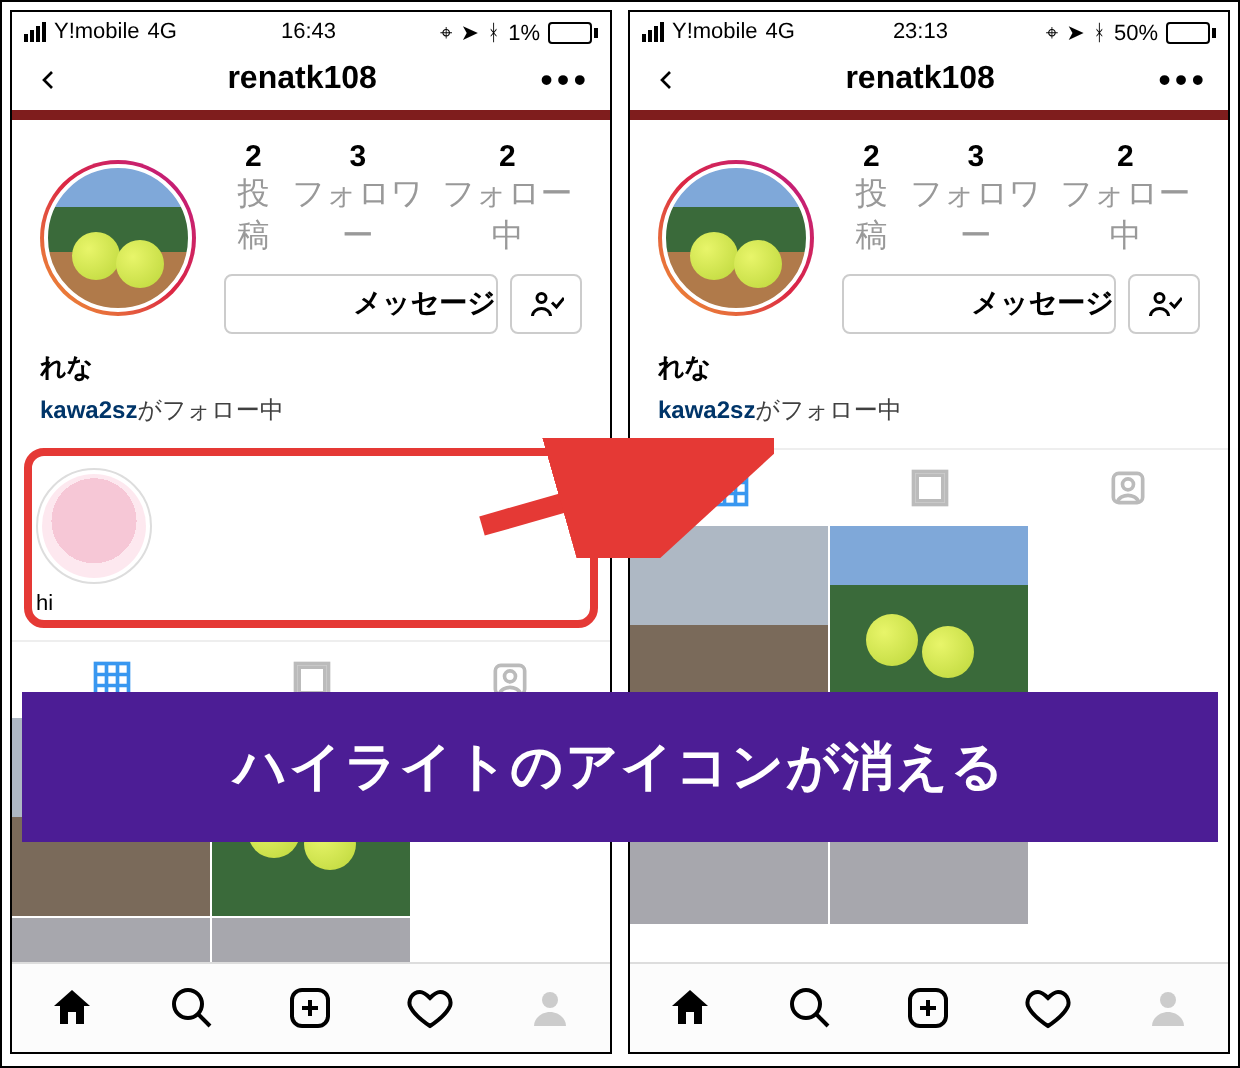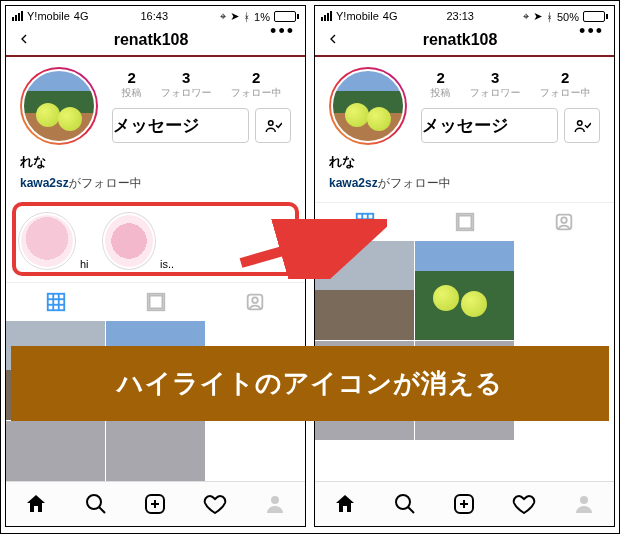--- a/index.html
+++ b/index.html
@@ -8,61 +8,61 @@
   .phone{flex:1;border:1px solid #000;background:#fff;height:522px;position:relative;overflow:hidden;}
   .status{display:flex;align-items:flex-start;justify-content:space-between;font-size:11px;padding:4px 6px 2px;}
   .status .left,.status .right{display:flex;align-items:center;gap:4px;}
   .sigbars{display:inline-flex;gap:1px;align-items:flex-end;}
   .sigbars i{width:2px;background:#000;display:inline-block;}
   .sigbars i:nth-child(1){height:4px}.sigbars i:nth-child(2){height:6px}.sigbars i:nth-child(3){height:8px}.sigbars i:nth-child(4){height:10px}
   .batt{display:inline-flex;align-items:center;}
   .batt .shell{width:22px;height:11px;border:1px solid #000;border-radius:2px;position:relative;}
   .batt .fill{height:100%;background:#000;}
   .batt .tip{width:2px;height:5px;background:#000;margin-left:1px;}
-  .navbar{display:flex;align-items:flex-start;justify-content:space-between;padding:6px 10px;border-bottom:2px solid #7f1d1d;}
+  .navbar{display:flex;align-items:center;justify-content:space-between;padding:6px 10px;border-bottom:5px solid #7f1d1d;}
   .navbar .title{font-weight:600;font-size:16px;}
   .navbar svg{display:block;}
   .dots{font-size:18px;letter-spacing:2px;line-height:0;}
   .profile{display:flex;align-items:center;gap:14px;padding:10px 14px 8px;}
   .avatar-ring{width:78px;height:78px;border-radius:50%;padding:2px;background:linear-gradient(45deg,#f09433,#e6683c,#dc2743,#cc2366,#bc1888);}
   .avatar{width:100%;height:100%;border-radius:50%;border:2px solid #fff;background:linear-gradient(180deg,#7fa8d9 0 28%,#3a6a3a 28% 60%,#b07a4a 60% 100%);position:relative;overflow:hidden;}
   .avatar .ball{position:absolute;width:24px;height:24px;border-radius:50%;background:radial-gradient(circle at 35% 35%,#e8f56a,#bcd63a);}
   .avatar .b1{left:12px;bottom:14px}.avatar .b2{left:34px;bottom:10px}
   .stats{flex:1;display:flex;flex-direction:column;gap:8px;}
   .counts{display:flex;justify-content:space-around;text-align:center;}
   .counts .num{font-weight:700;font-size:15px;}
-  .counts .lbl{font-size:10px;color:#999;}
+  .counts .lbl{font-size:16px;color:#999;}
   .buttons{display:flex;gap:6px;}
-  .btn{flex:1;border:1px solid #ccc;border-radius:4px;font-size:17px;font-weight:600;text-align:left;padding:5px 0;background:#fff;}
+  .btn{flex:1;border:1px solid #ccc;border-radius:4px;font-size:14px;font-weight:600;text-align:right;padding:5px 0;background:#fff;}
   .btn-follow{flex:0 0 36px;display:flex;align-items:center;justify-content:center;}
   .bio{padding:0 14px 4px;}
   .bio .name{font-weight:700;font-size:13px;}
   .followed{padding:0 14px 10px;font-size:12px;}
   .followed .u{color:#003569;font-weight:600;}
   .followed .t{color:#404040;}
   .highlights{position:relative;margin:0 6px 6px;padding:10px 6px 6px;display:flex;gap:12px;}
-  .hl{display:flex;flex-direction:row;align-items:flex-end;gap:4px;width:72px;}
+  .hl{display:flex;flex-direction:column;align-items:flex-start;gap:4px;width:72px;}
   .hl .ring{width:58px;height:58px;border-radius:50%;border:1px solid #ddd;padding:2px;background:#fff;}
   .hl .thumb{width:100%;height:100%;border-radius:50%;}
   .hl .cap{font-size:11px;}
   .hl-box{position:absolute;inset:0;border:4px solid #e53935;border-radius:10px;pointer-events:none;}
   .tabs{display:flex;border-top:1px solid #eee;}
   .tabs .tab{flex:1;display:flex;align-items:center;justify-content:center;padding:8px 0;}
   .tabs .tab.active svg{stroke:#3897f0;}
   .tabs .tab svg{stroke:#bbb;}
   .grid{display:grid;grid-template-columns:repeat(3,1fr);gap:1px;}
   .cell{aspect-ratio:1/1;background:#ccc;position:relative;overflow:hidden;}
   .sky{background:linear-gradient(180deg,#aeb8c4 0 50%,#7a6a5a 50% 100%);}
   .grass{background:linear-gradient(180deg,#7fa8d9 0 30%,#3a6a3a 30% 100%);}
   .grass .ball{position:absolute;width:26px;height:26px;border-radius:50%;background:radial-gradient(circle at 35% 35%,#e8f56a,#bcd63a);}
   .lot{background:#a7a7ad}
   .bottombar{position:absolute;bottom:0;left:0;right:0;display:flex;border-top:1px solid #ddd;background:#fcfcfc;}
   .bottombar .bt{flex:1;display:flex;align-items:center;justify-content:center;padding:10px 0;}
   .arrow{position:absolute;left:236px;top:218px;z-index:5;}
-  .banner{position:absolute;left:10px;right:10px;top:345px;background:#a16207;color:#fff;text-align:center;font-weight:700;font-size:26px;padding:20px 8px;z-index:6;letter-spacing:1px;}
+  .banner{position:absolute;left:10px;right:10px;top:345px;background:#4c1d95;color:#fff;text-align:center;font-weight:700;font-size:26px;padding:20px 8px;z-index:6;letter-spacing:1px;}
 </style>
 </head>
 <body>
 
 <div class="phones">
 
   <div class="phone">
     <div class="status">
       <div class="left">
         <span class="sigbars">
@@ -134,26 +134,20 @@
       </div>
     <div class="followed"><span class="u">kawa2sz</span><span class="t">がフォロー中</span></div>
     <div class="highlights">
       <div class="hl-box"></div>
       <div class="hl">
           <div class="ring">
             <div class="thumb" style="background:radial-gradient(circle at 50% 45%, #f6c7d6 0 55%, #fde8ef 55% 100%)"></div>
           </div>
           <div class="cap">hi</div>
         </div>
-      <div class="hl">
-          <div class="ring">
-            <div class="thumb" style="background:radial-gradient(circle at 50% 50%, #f3b8cb 0 50%, #fde8ef 50% 100%)"></div>
-          </div>
-          <div class="cap">is..</div>
-        </div>
     </div>
     <div class="tabs">
       <div class="tab active">
           <svg width="22" height="22" viewBox="0 0 24 24" fill="none" stroke-width="2">
             <rect x="3" y="3" width="18" height="18"></rect>
             <line x1="9" y1="3" x2="9" y2="21"></line>
             <line x1="15" y1="3" x2="15" y2="21"></line>
             <line x1="3" y1="9" x2="21" y2="9"></line>
             <line x1="3" y1="15" x2="21" y2="15"></line>
           </svg>

